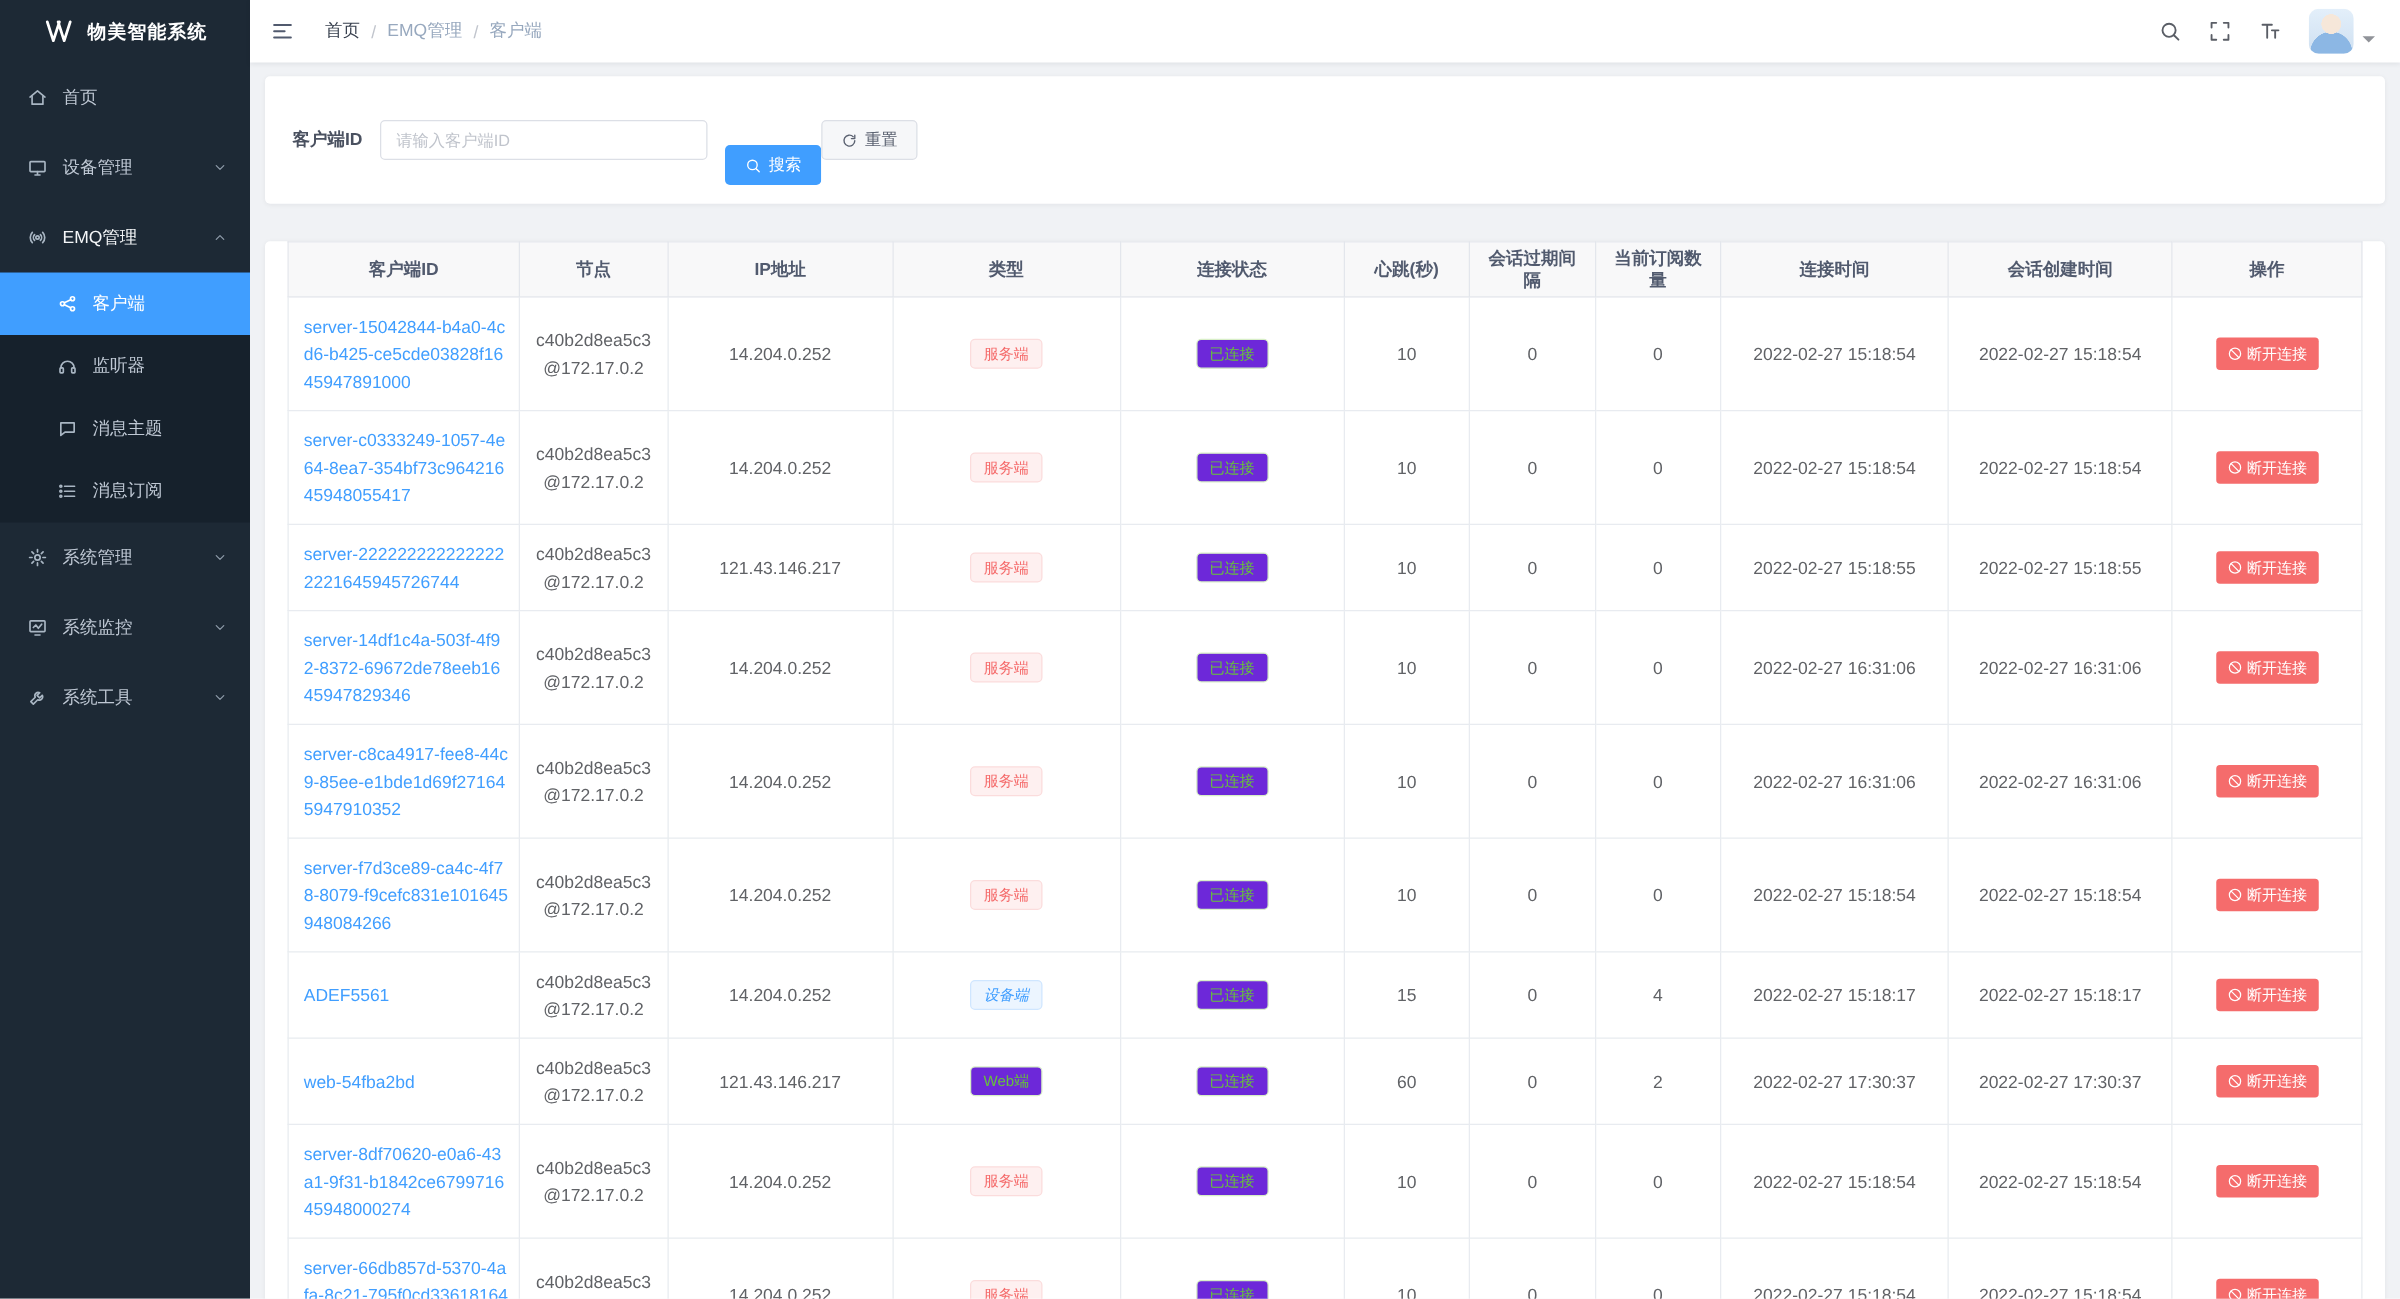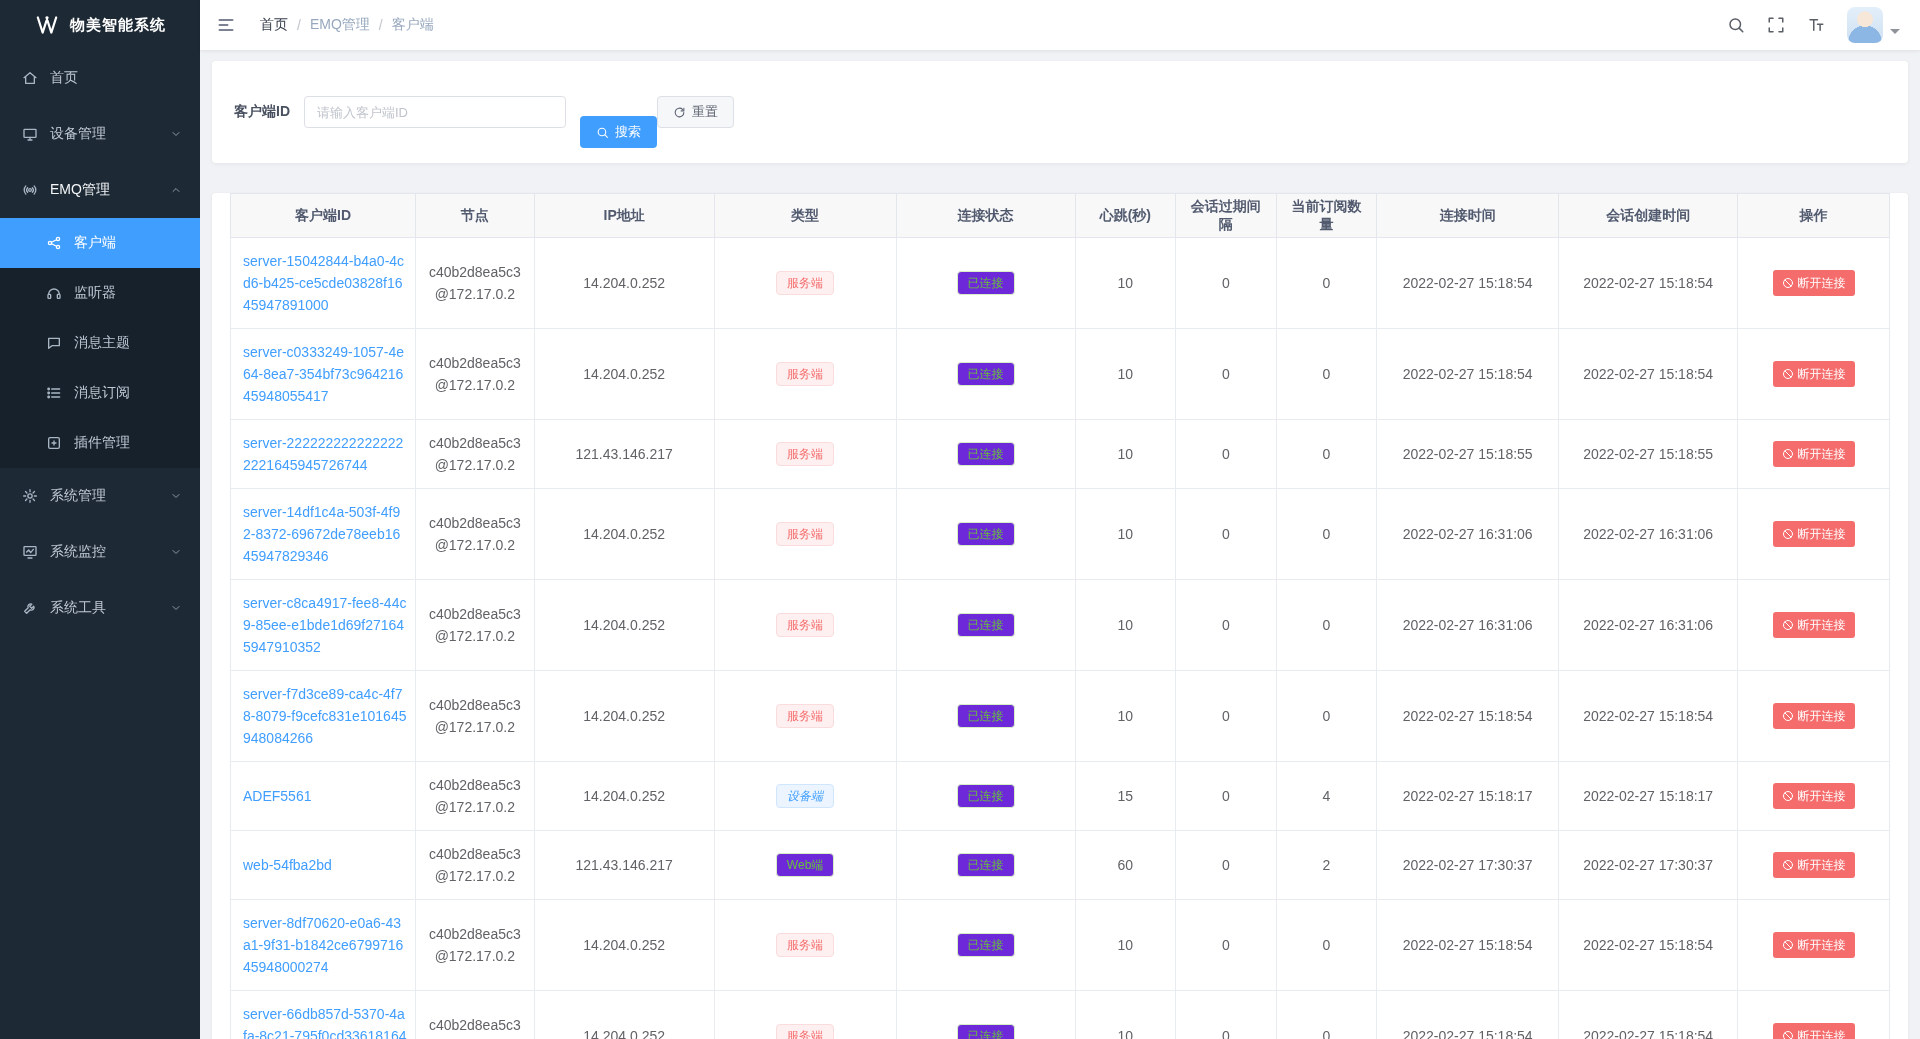--- a/index.html
+++ b/index.html
@@ -161,29 +161,20 @@
           <span class="ico mi-icon">
             <svg viewBox="0 0 24 24">
               <path d="M8.5 6h12M8.5 12h12M8.5 18h12"></path>
               <circle cx="4" cy="6" r="1.2"></circle>
               <circle cx="4" cy="12" r="1.2"></circle>
               <circle cx="4" cy="18" r="1.2"></circle>
             </svg>
           </span>
           <span class="mi-label">消息订阅</span>
         </div>
-        <div class="menu-item child  ">
-          <span class="ico mi-icon">
-            <svg viewBox="0 0 24 24">
-              <rect x="4" y="4" width="16" height="16" rx="2"></rect>
-              <path d="M12 9v6M9 12h6"></path>
-            </svg>
-          </span>
-          <span class="mi-label">插件管理</span>
-        </div>
       </div>
       <div class="menu-item   ">
         <span class="ico mi-icon">
           <svg viewBox="0 0 24 24">
             <circle cx="12" cy="12" r="3.2"></circle>
             <path d="M12 2.5v3M12 18.5v3M2.5 12h3M18.5 12h3M5.3 5.3l2.1 2.1M16.6 16.6l2.1 2.1M18.7 5.3l-2.1 2.1M7.4 16.6l-2.1 2.1"></path>
           </svg>
         </span>
         <span class="mi-label">系统管理</span>
         <span class="chev ico">

